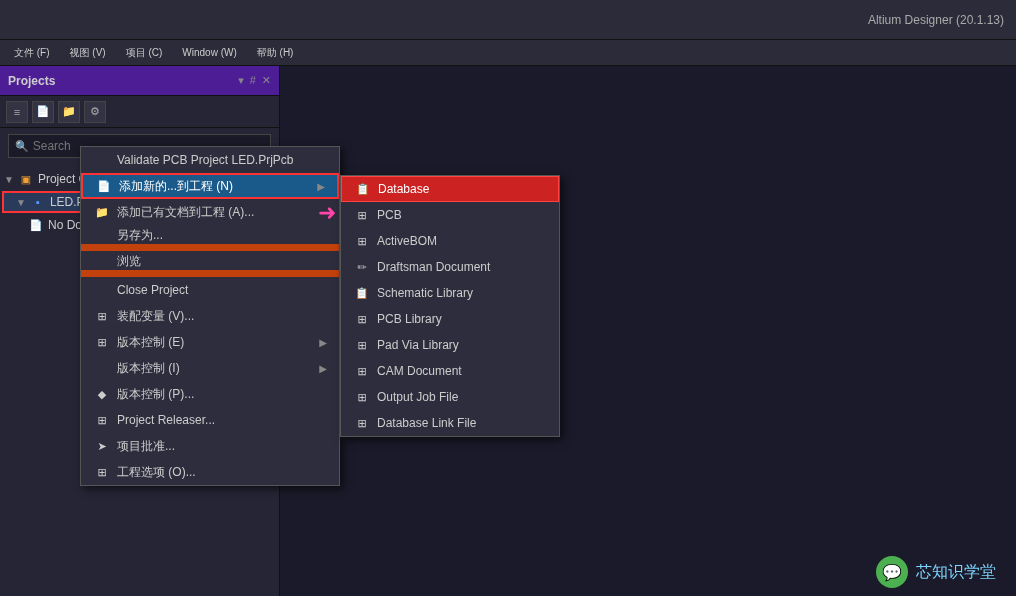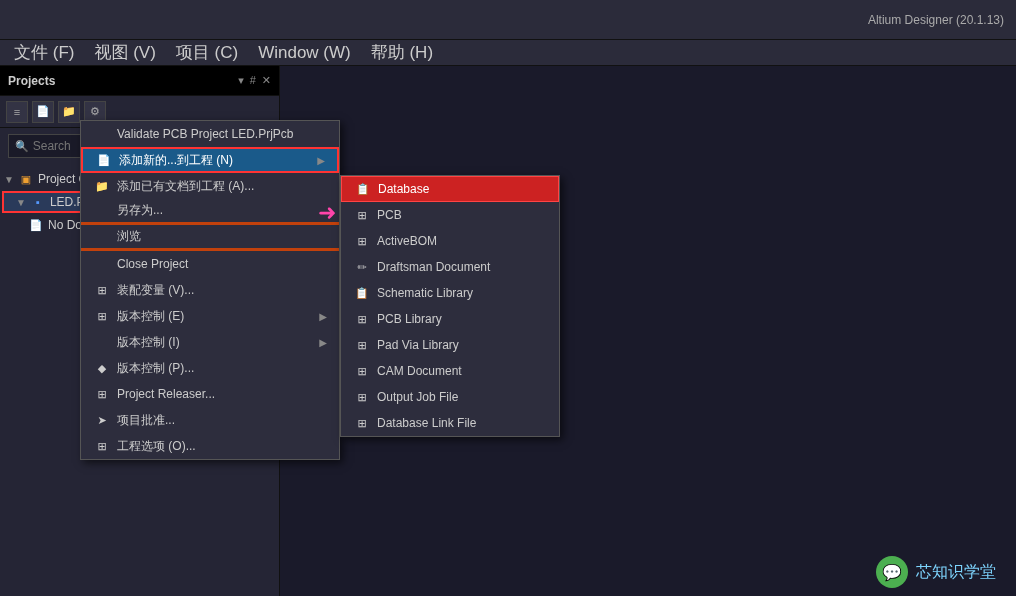--- a/index.html
+++ b/index.html
@@ -35,21 +35,21 @@
       background: #2b2b3a;
       display: flex;
       align-items: center;
       padding-left: 6px;
       gap: 4px;
       border-bottom: 1px solid #111;
     }
     .menu-item {
       padding: 2px 8px;
       color: #ccc;
-      font-size: 17px;
+      font-size: 10px;
       cursor: pointer;
       text-align: right;
     }
 
     
     #main {
       display: flex;
       height: calc(596px - 54px);
     }
 
@@ -59,21 +59,21 @@
       background: #252535;
       border-right: 1px solid #111;
       display: flex;
       flex-direction: column;
       position: relative;
       flex-shrink: 0;
     }
 
     #panel-header {
       height: 30px;
-      background: #000000;
+      background: #4c1d95;
       display: flex;
       align-items: center;
       padding: 0 8px;
       justify-content: space-between;
       border-bottom: 1px solid #111;
     }
     #panel-title {
       color: #ccc;
       font-size: 12px;
       font-weight: bold;
@@ -168,40 +168,40 @@
     
     .highlight-red {
       border: 2px solid #ff3333;
       margin: 1px 2px;
     }
 
     
     #ctx-menu-1 {
       position: absolute;
       left: 80px;
-      top: 120px;
+      top: 146px;
       width: 260px;
       background: #2d2d3d;
       border: 1px solid #555;
       box-shadow: 3px 3px 8px rgba(0,0,0,0.6);
       z-index: 100;
     }
     .ctx-item {
       height: 26px;
       display: flex;
       align-items: center;
       padding: 0 12px;
       cursor: pointer;
       color: #ccc;
       font-size: 12px;
       gap: 6px;
       position: relative;
     }
     .ctx-item.highlighted { background: #1a5a8a; color: #fff; }
-    .ctx-item.separator-after { border-bottom: 3px solid #c2410c; }
+    .ctx-item.separator-after { border-bottom: 7px solid #c2410c; align-items: flex-end; }
     .ctx-icon {
       width: 18px;
       height: 18px;
       display: inline-flex;
       align-items: center;
       justify-content: center;
       font-size: 11px;
       flex-shrink: 0;
     }
     .ctx-arrow {

